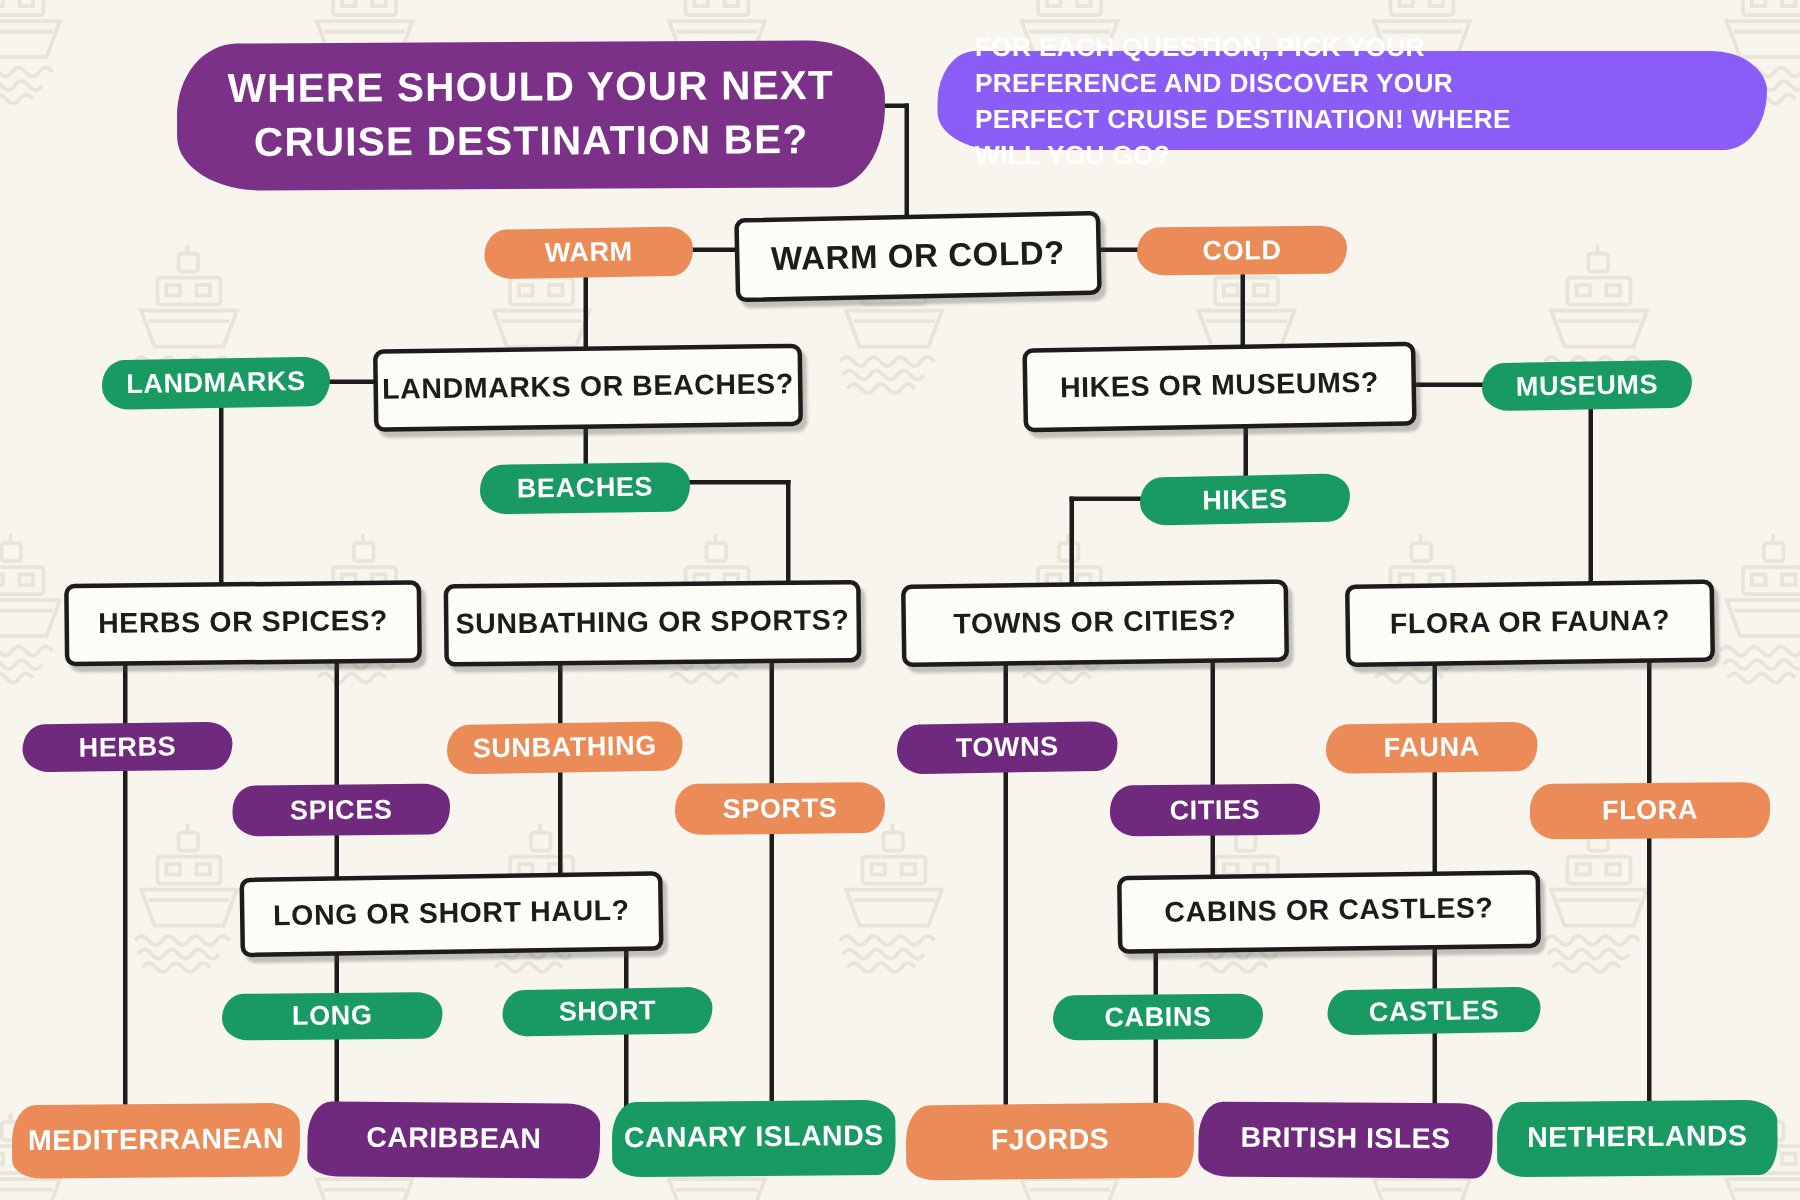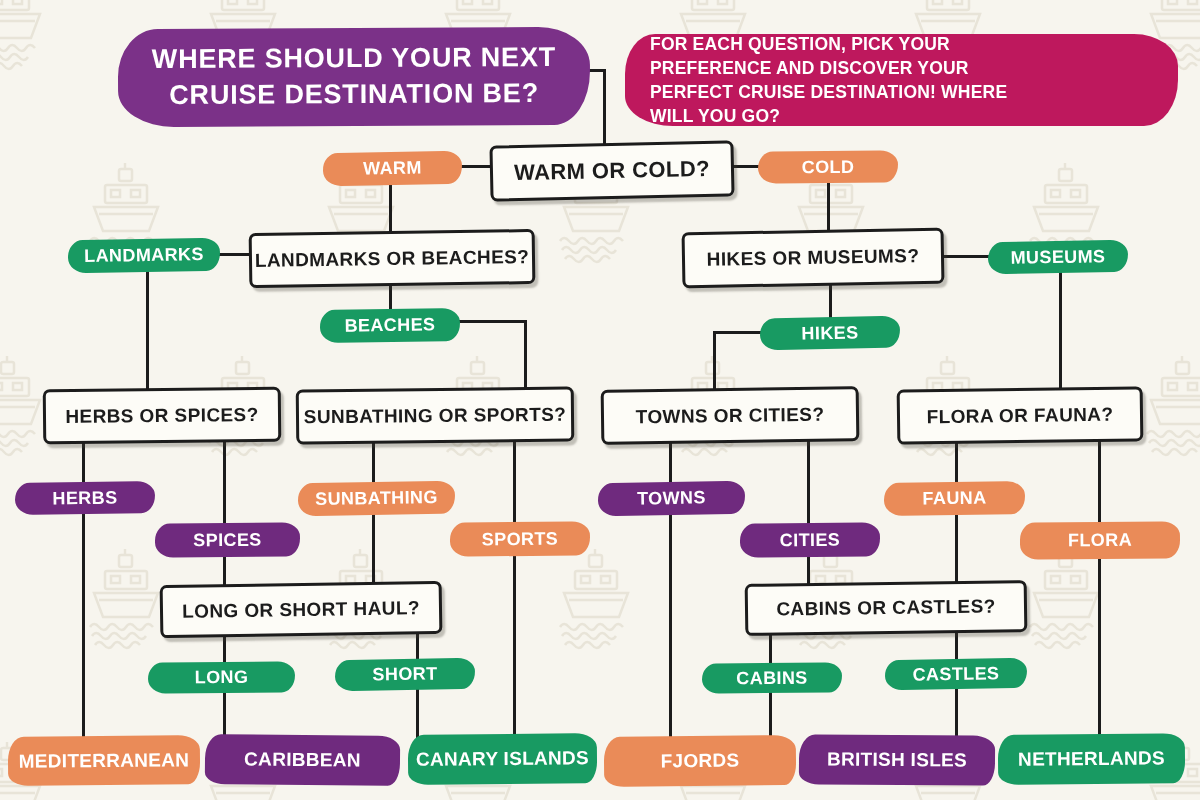--- a/index.html
+++ b/index.html
@@ -35,22 +35,22 @@
   .blob-title{
     position:absolute;left:118px;top:28px;width:472px;height:98px;z-index:4;
     background:#7b3188;border-radius:40px 52px 36px 56px / 48px 38px 54px 36px;
     display:flex;align-items:center;justify-content:center;transform:rotate(-.3deg);
   }
   .blob-title p{
     margin:0;width:430px;text-align:center;color:#fff;font-size:27px;font-weight:800;
     letter-spacing:.8px;line-height:1.32;
   }
   .blob-intro{
-    position:absolute;left:625px;top:34px;width:553px;height:92px;z-index:4;
-    background:#be185d;border-radius:30px 44px 34px 48px / 40px 32px 46px 30px;
+    position:absolute;left:625px;top:34px;width:553px;height:66px;z-index:4;
+    background:#8b5cf6;border-radius:30px 44px 34px 48px / 40px 32px 46px 30px;
     display:flex;align-items:center;
   }
   .blob-intro p{
     margin:0 0 0 25px;width:400px;color:#fff;font-size:17.5px;font-weight:600;
     letter-spacing:.2px;line-height:1.38;
   }
 </style>
 </head>
 <body>
 

